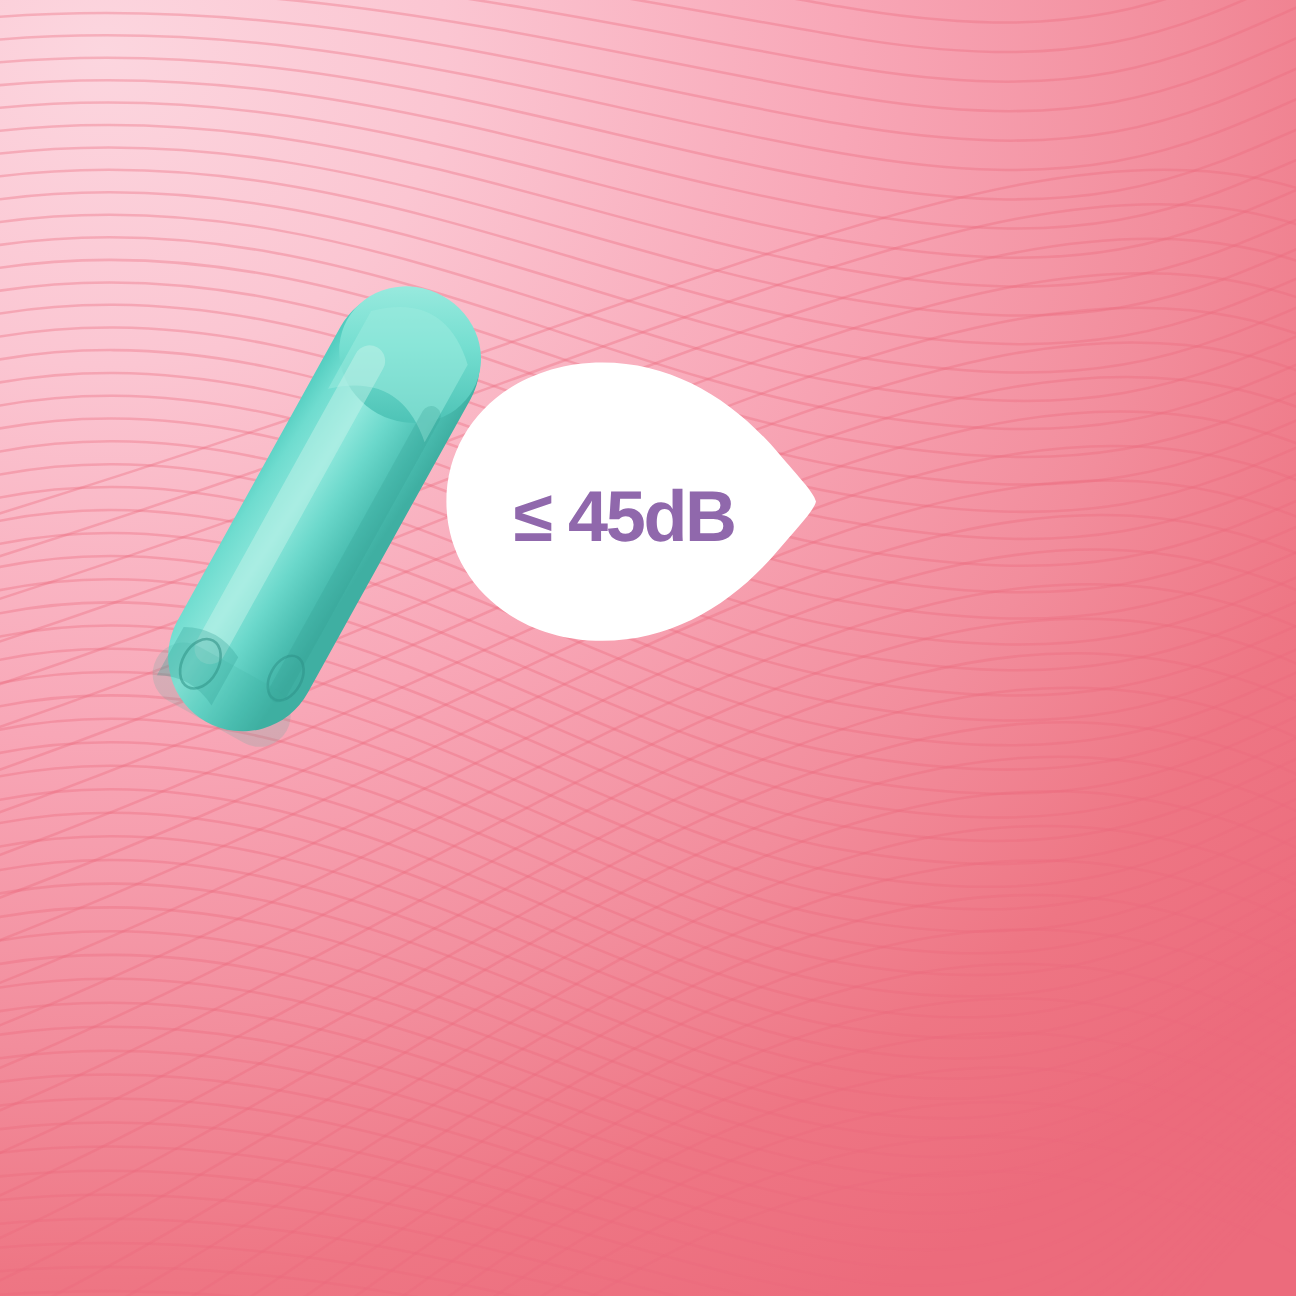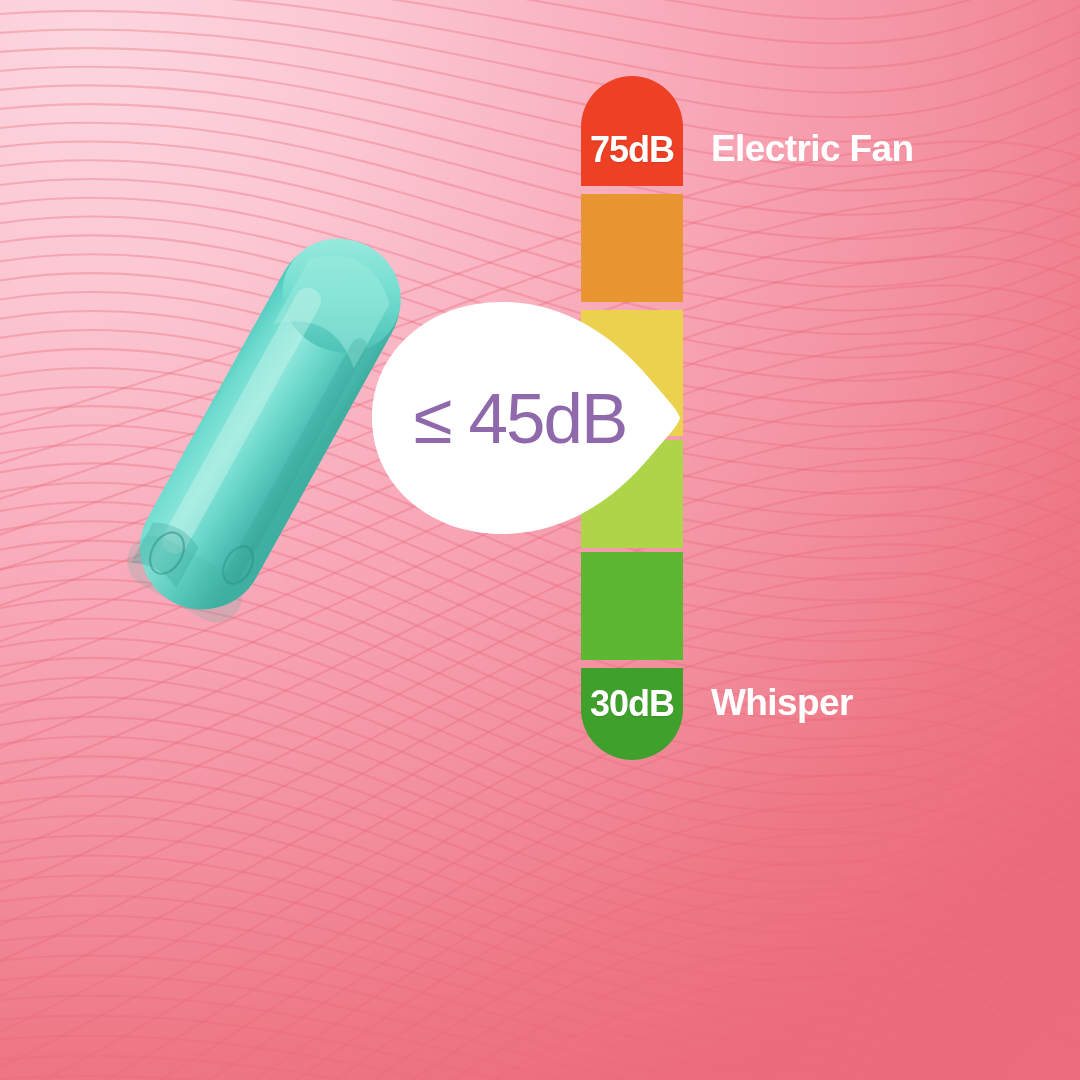--- a/index.html
+++ b/index.html
@@ -74,25 +74,25 @@
 
   
   #callout {
     position:absolute;
     left:366px; top:296px;
     width:320px; height:244px;
   }
   #callout-svg { position:absolute; inset:0; }
   #callout-text {
     position:absolute;
-    left:0; top:0; width:286px; height:244px;
+    left:0; top:12px; width:286px; height:244px;
     display:flex; align-items:center; justify-content:center;
     color:#9068AC;
-    font-weight:normal;
-    font-size:71px;
+    font-weight:bold;
+    font-size:60px;
     letter-spacing:-2px;
     padding-left:22px;
   }
 
   
   #headline {
     position:absolute;
     left:30px; bottom:50px;
     color:#fff;
   }
@@ -232,34 +232,20 @@
       <path d="M104 46 Q150 2 196 46 L196 120 Q150 78 104 120 Z" fill="#9AEBDF" opacity=".55"></path>
       <rect x="110" y="70" width="26" height="300" rx="13" fill="#C9F4EC" opacity=".45"></rect>
       <rect x="182" y="90" width="16" height="280" rx="8" fill="#2E9C90" opacity=".25"></rect>
       <path d="M95 352 q26 -14 52 0 l0 46 q-26 -14 -52 0 Z" fill="#31A095" opacity=".30"></path>
       <ellipse cx="122" cy="372" rx="15" ry="22" fill="none" stroke="#2B8C82" stroke-width="2.2" opacity=".55"></ellipse>
       <ellipse cx="190" cy="348" rx="13" ry="20" fill="none" stroke="#2B8C82" stroke-width="2.2" opacity=".45"></ellipse>
       <rect x="88" y="360" width="124" height="52" rx="26" fill="#3CAFA3" opacity=".18"></rect>
     </g>
   </svg>
 
-  <div id="db-bar">
-    <div class="seg" id="seg-0" style="background: rgb(238, 64, 36);"></div>
-    <div class="seg" id="seg-1" style="background: rgb(232, 150, 50);"></div>
-    <div class="seg" id="seg-2" style="background: rgb(235, 209, 78);"></div>
-    <div class="seg" id="seg-3" style="background: rgb(174, 212, 74);"></div>
-    <div class="seg" id="seg-4" style="background: rgb(92, 184, 50);"></div>
-    <div class="seg" id="seg-5" style="background: rgb(63, 161, 43);"></div>
-
-    <div class="seg-value" id="val-top">75dB</div>
-    <div class="seg-value" id="val-bottom">30dB</div>
-
-    <div class="bar-label" id="label-top">Electric Fan</div>
-    <div class="bar-label" id="label-bottom">Whisper</div>
-  </div>
 
   <div id="callout">
     <svg id="callout-svg" viewBox="0 0 320 244">
       <path d="M6 122
                C6 56 62 6 136 6
                C196 6 246 38 283 82
                C299 101 312 114 314 122
                C312 130 299 143 283 162
                C246 206 196 238 136 238
                C62 238 6 188 6 122 Z" fill="#FFFFFF"></path>

